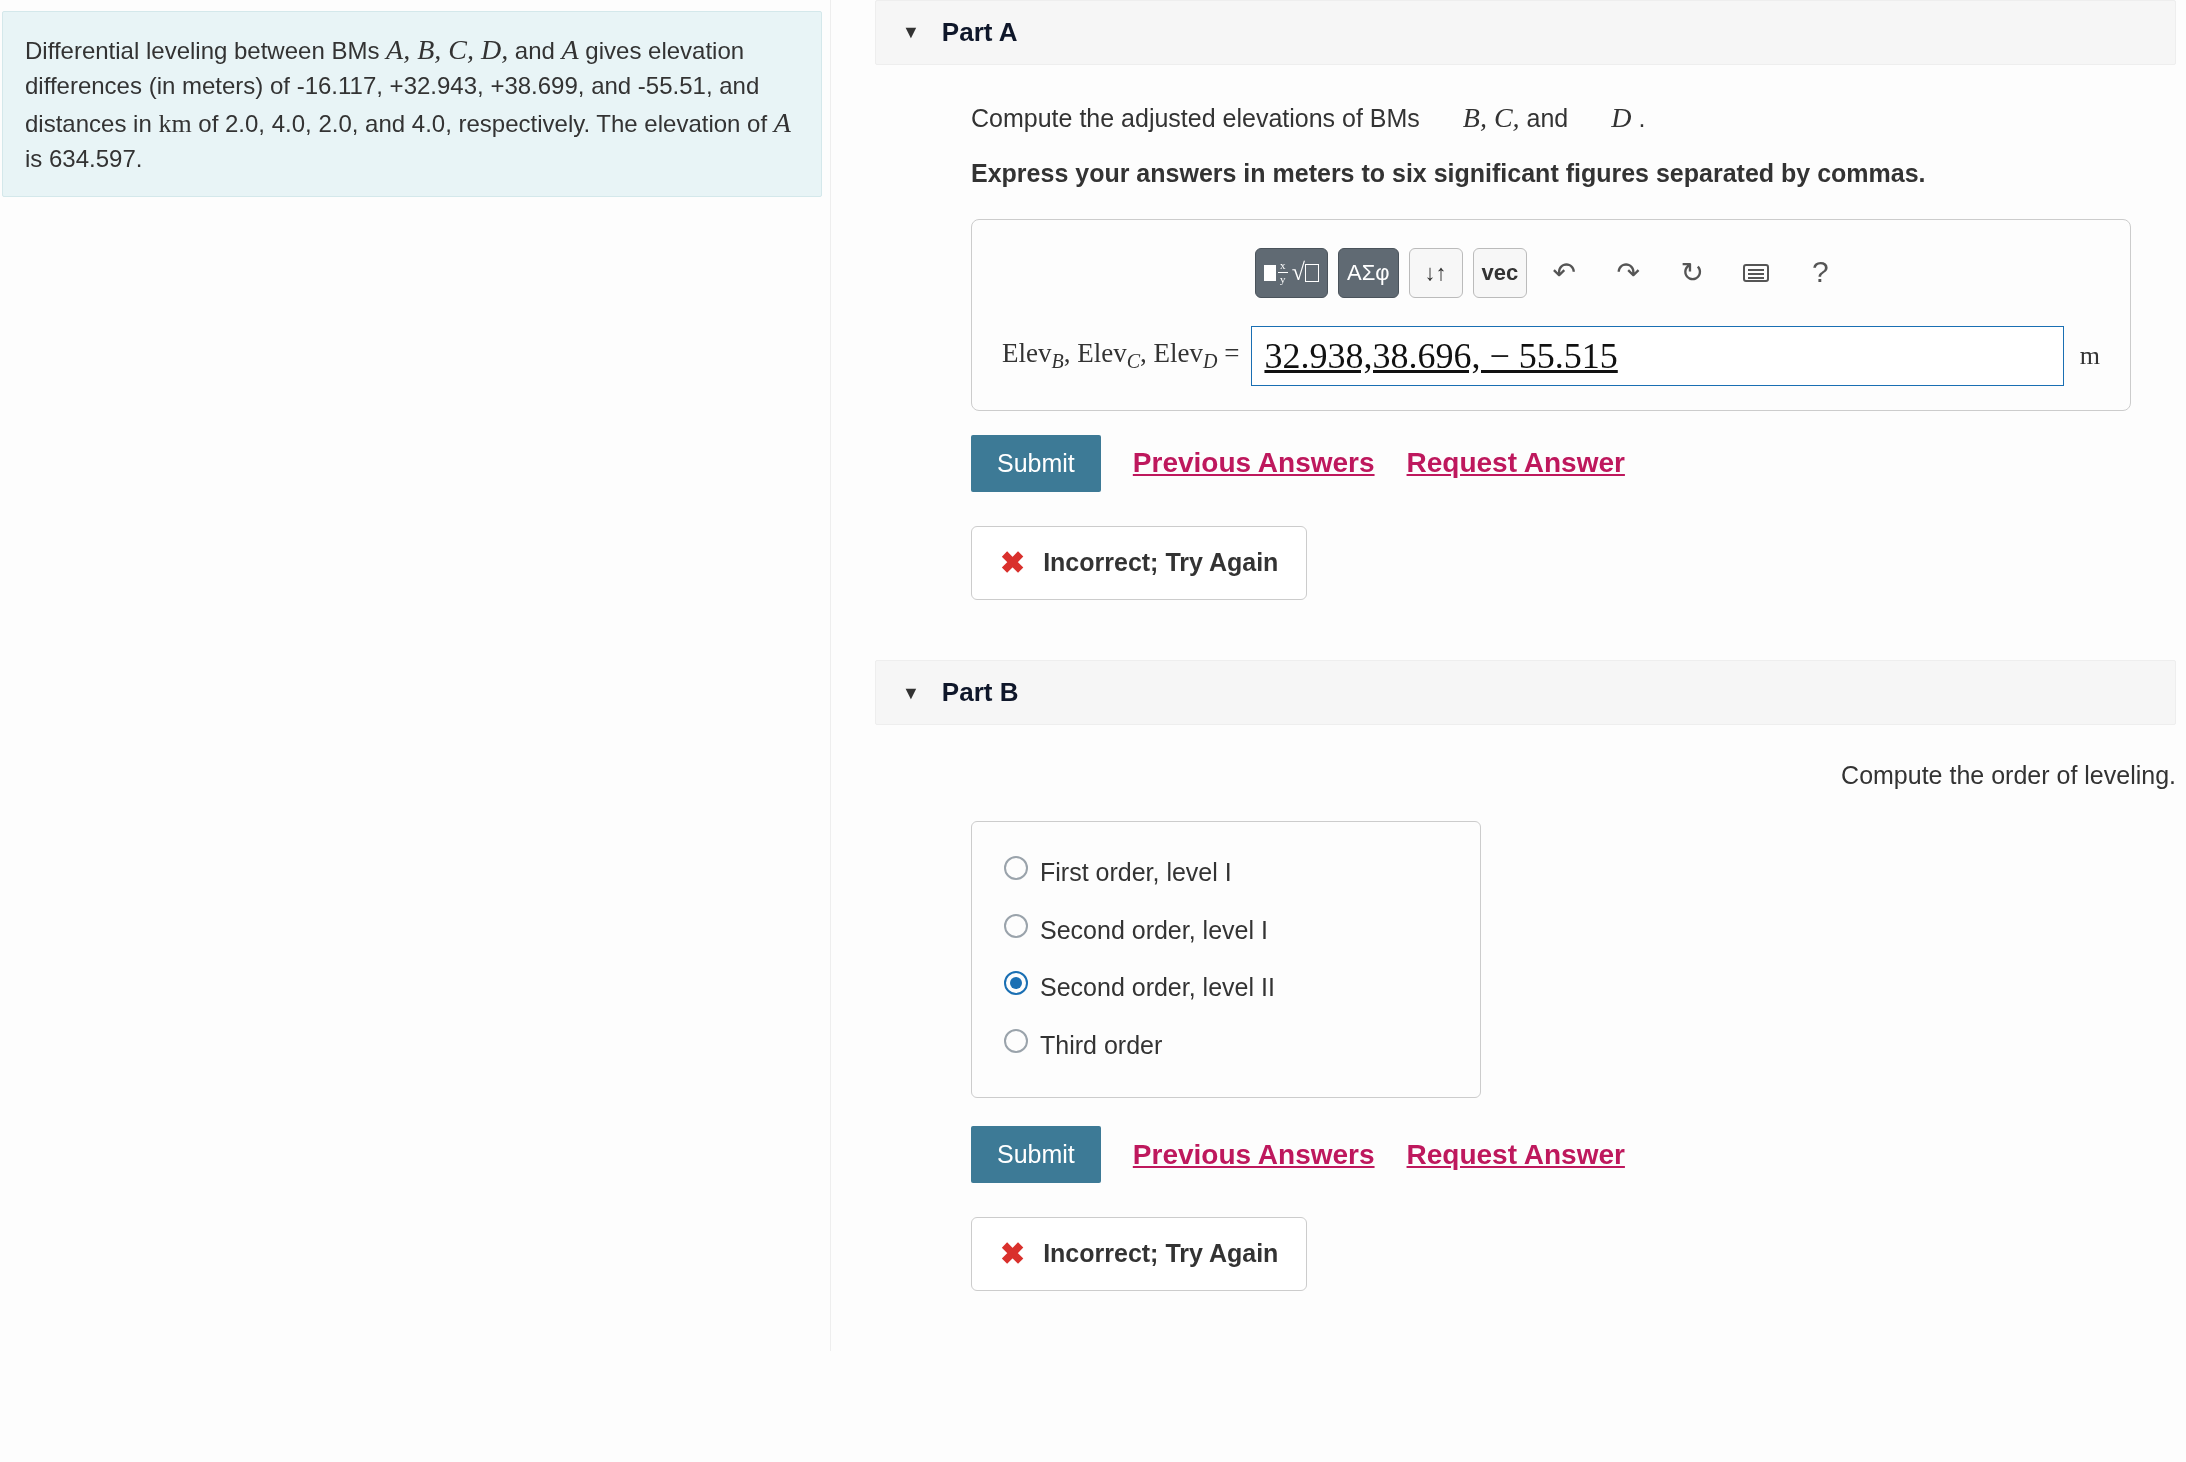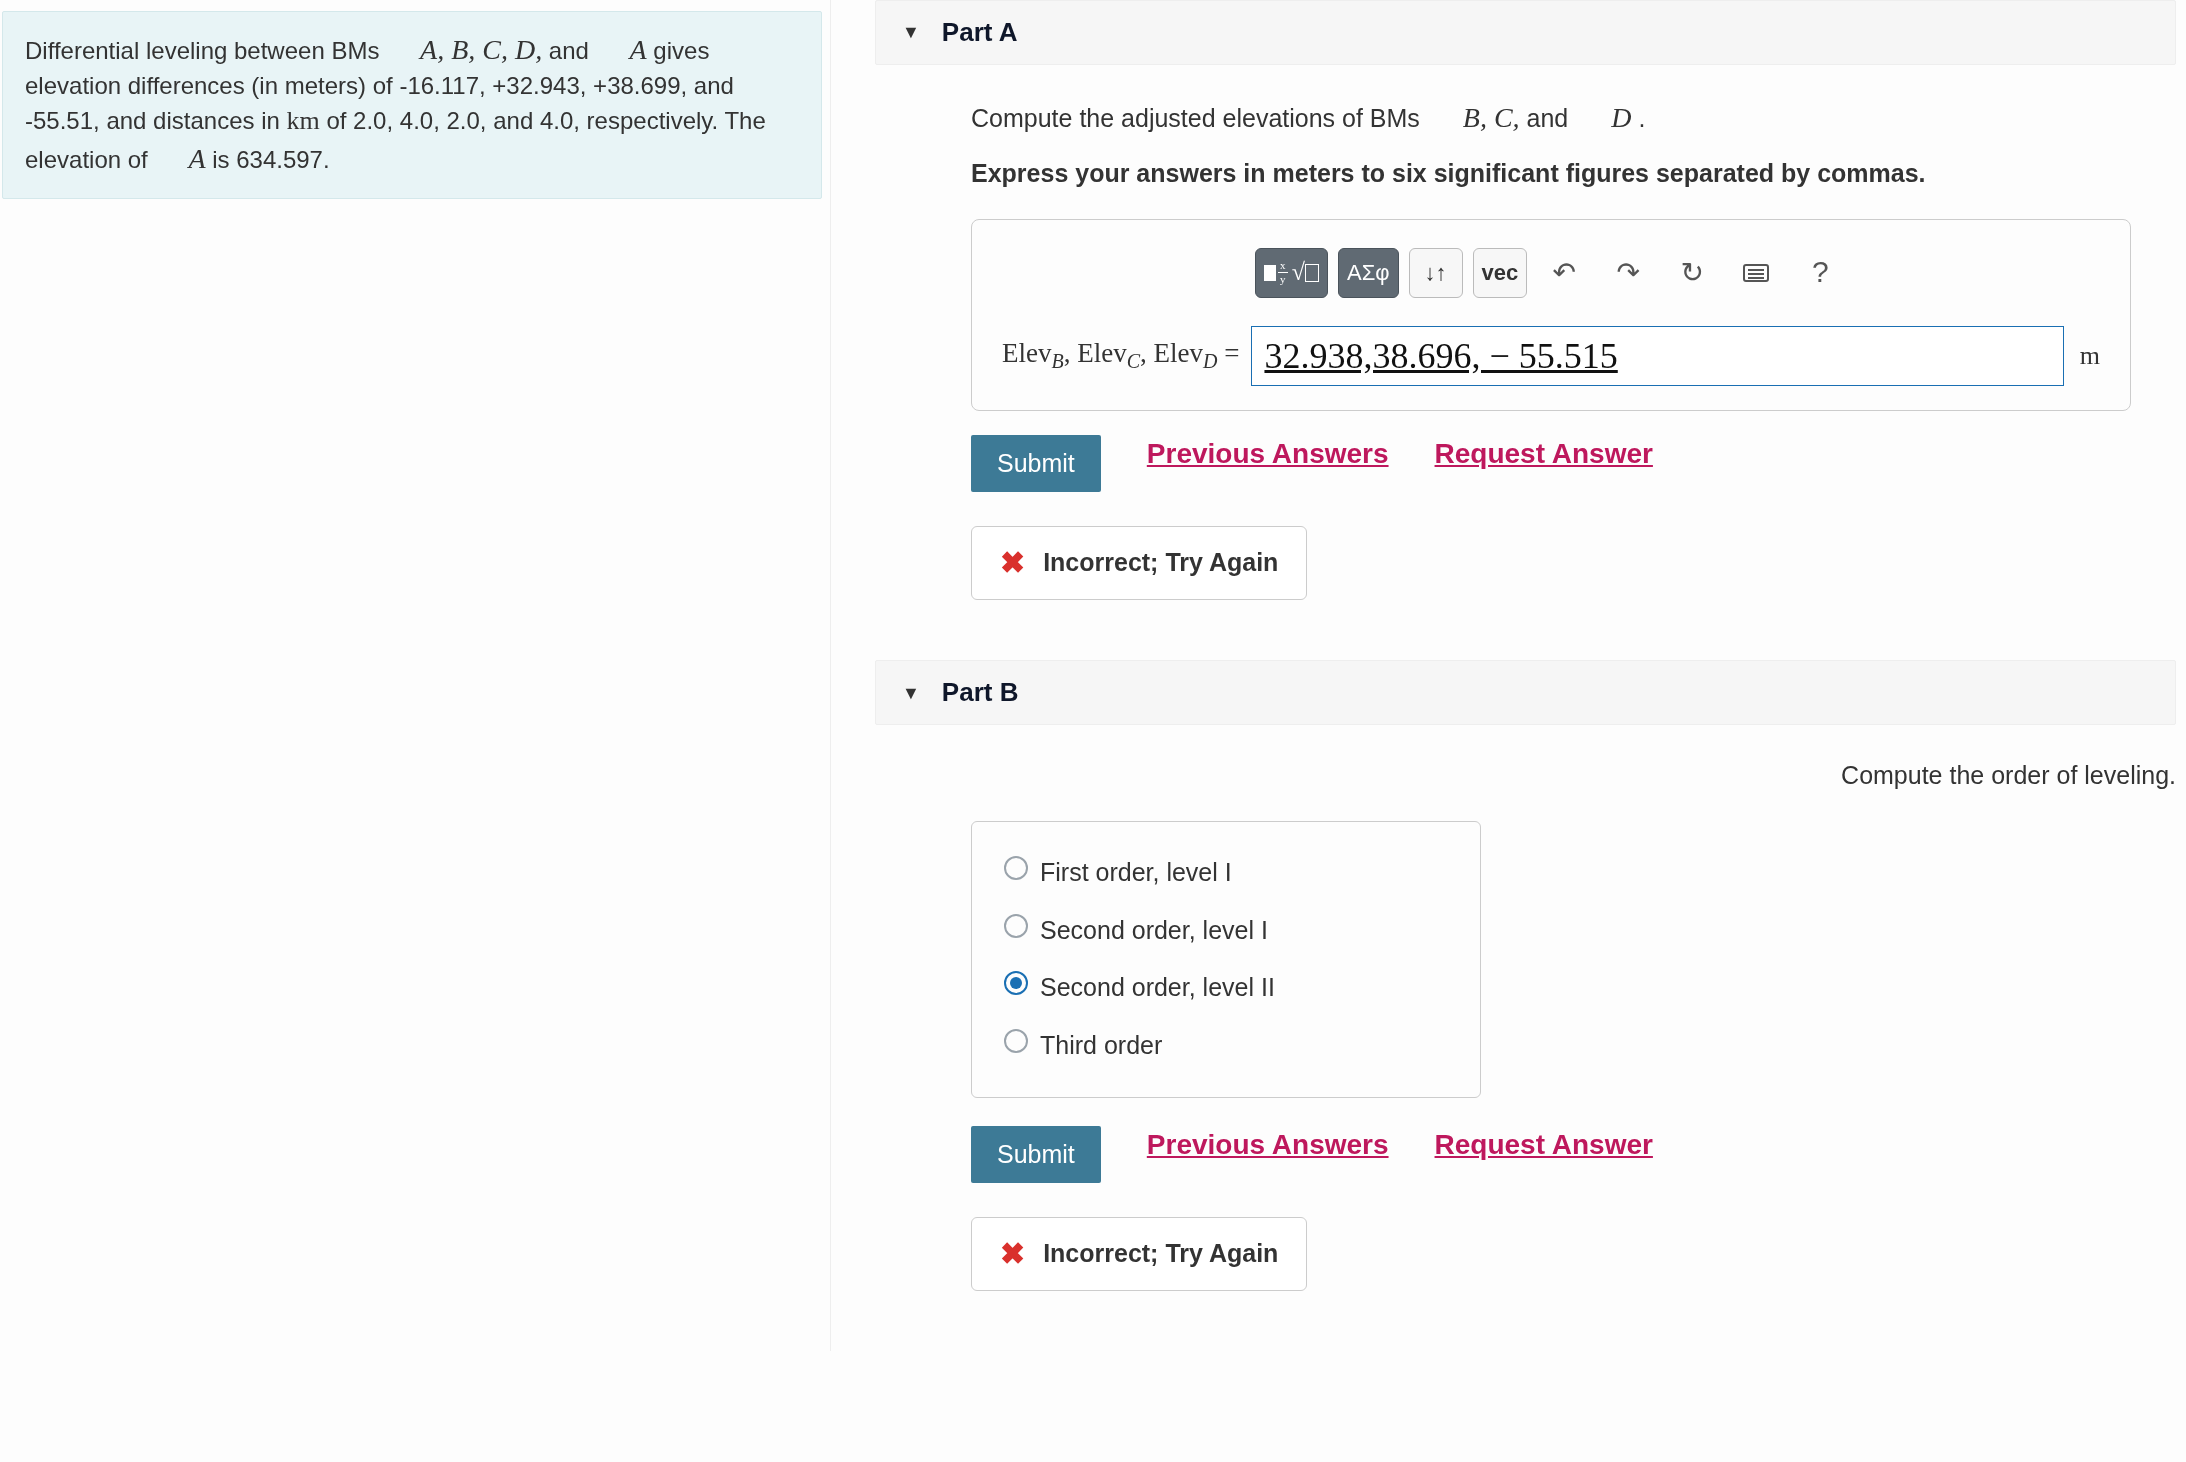--- a/index.html
+++ b/index.html
@@ -21,21 +21,21 @@
   .problem-box {
     background: #e8f4f6;
     border: 1px solid #d4e8eb;
     border-radius: 2px;
     padding: 18px 22px 20px;
     margin: 6px 8px 0 2px;
     color: #333;
     font-size: 24px;
     line-height: 1.4;
   }
-  .problem-box .mi { font-style: italic; font-family: "Times New Roman", serif; font-size: 28px; margin-left: 34px; }
+  .problem-box .mi { font-style: italic; font-family: "Times New Roman", serif; font-size: 28px; }
   .problem-box .rm { font-family: "Times New Roman", serif; font-size: 26px; }
 
   .right-col {
     flex: 1;
     padding: 0 10px 0 44px;
     border-left: 1px solid #eee;
   }
 
   .part-header {
     background: #f6f6f6;
@@ -130,21 +130,22 @@
     text-decoration: underline;
   }
   .unit {
     font-family: "Times New Roman", serif;
     font-size: 26px;
     padding-left: 4px;
   }
 
   .action-row {
     display: flex;
-    gap: 46px;
+    align-items: center;
+    gap: 32px;
     margin-bottom: 34px;
   }
   .btn-submit {
     background: #3d7a96;
     color: #fff;
     border: none;
     border-radius: 2px;
     font-size: 25px;
     padding: 14px 26px;
     cursor: pointer;

